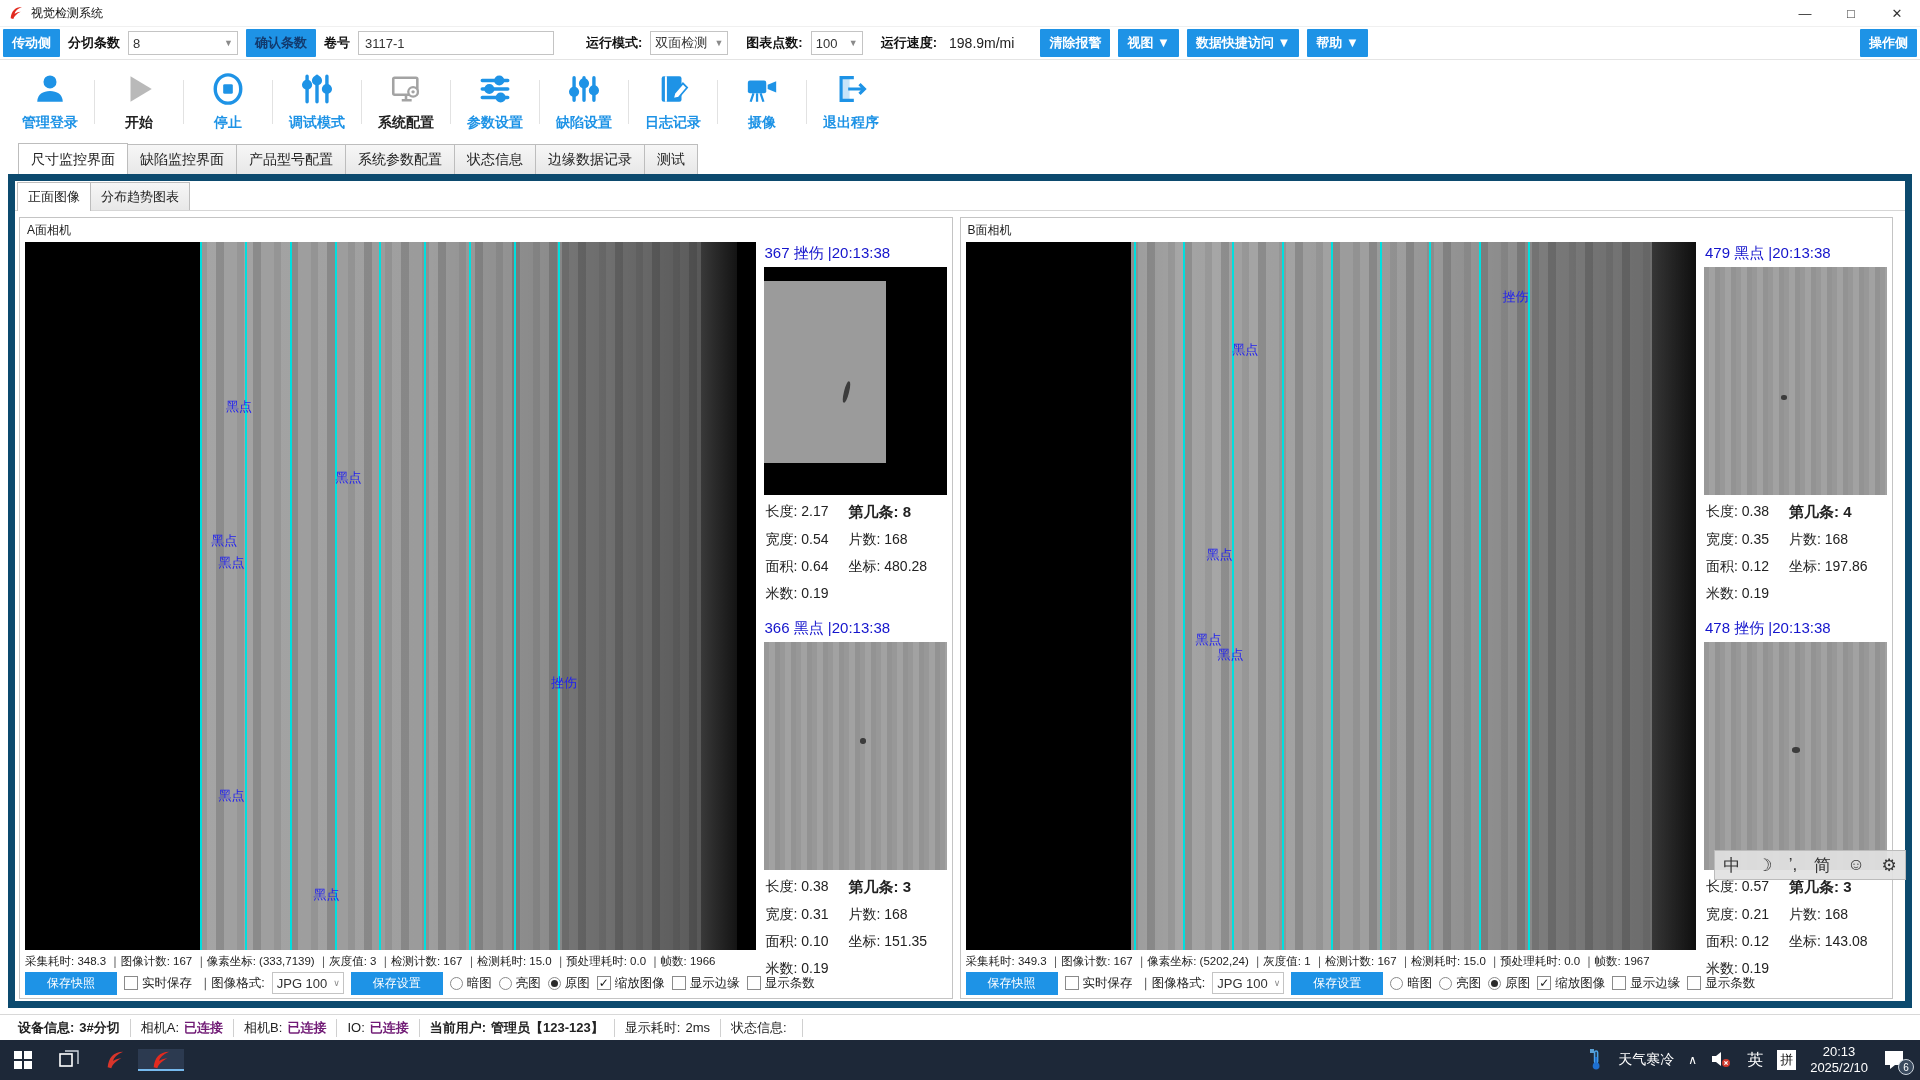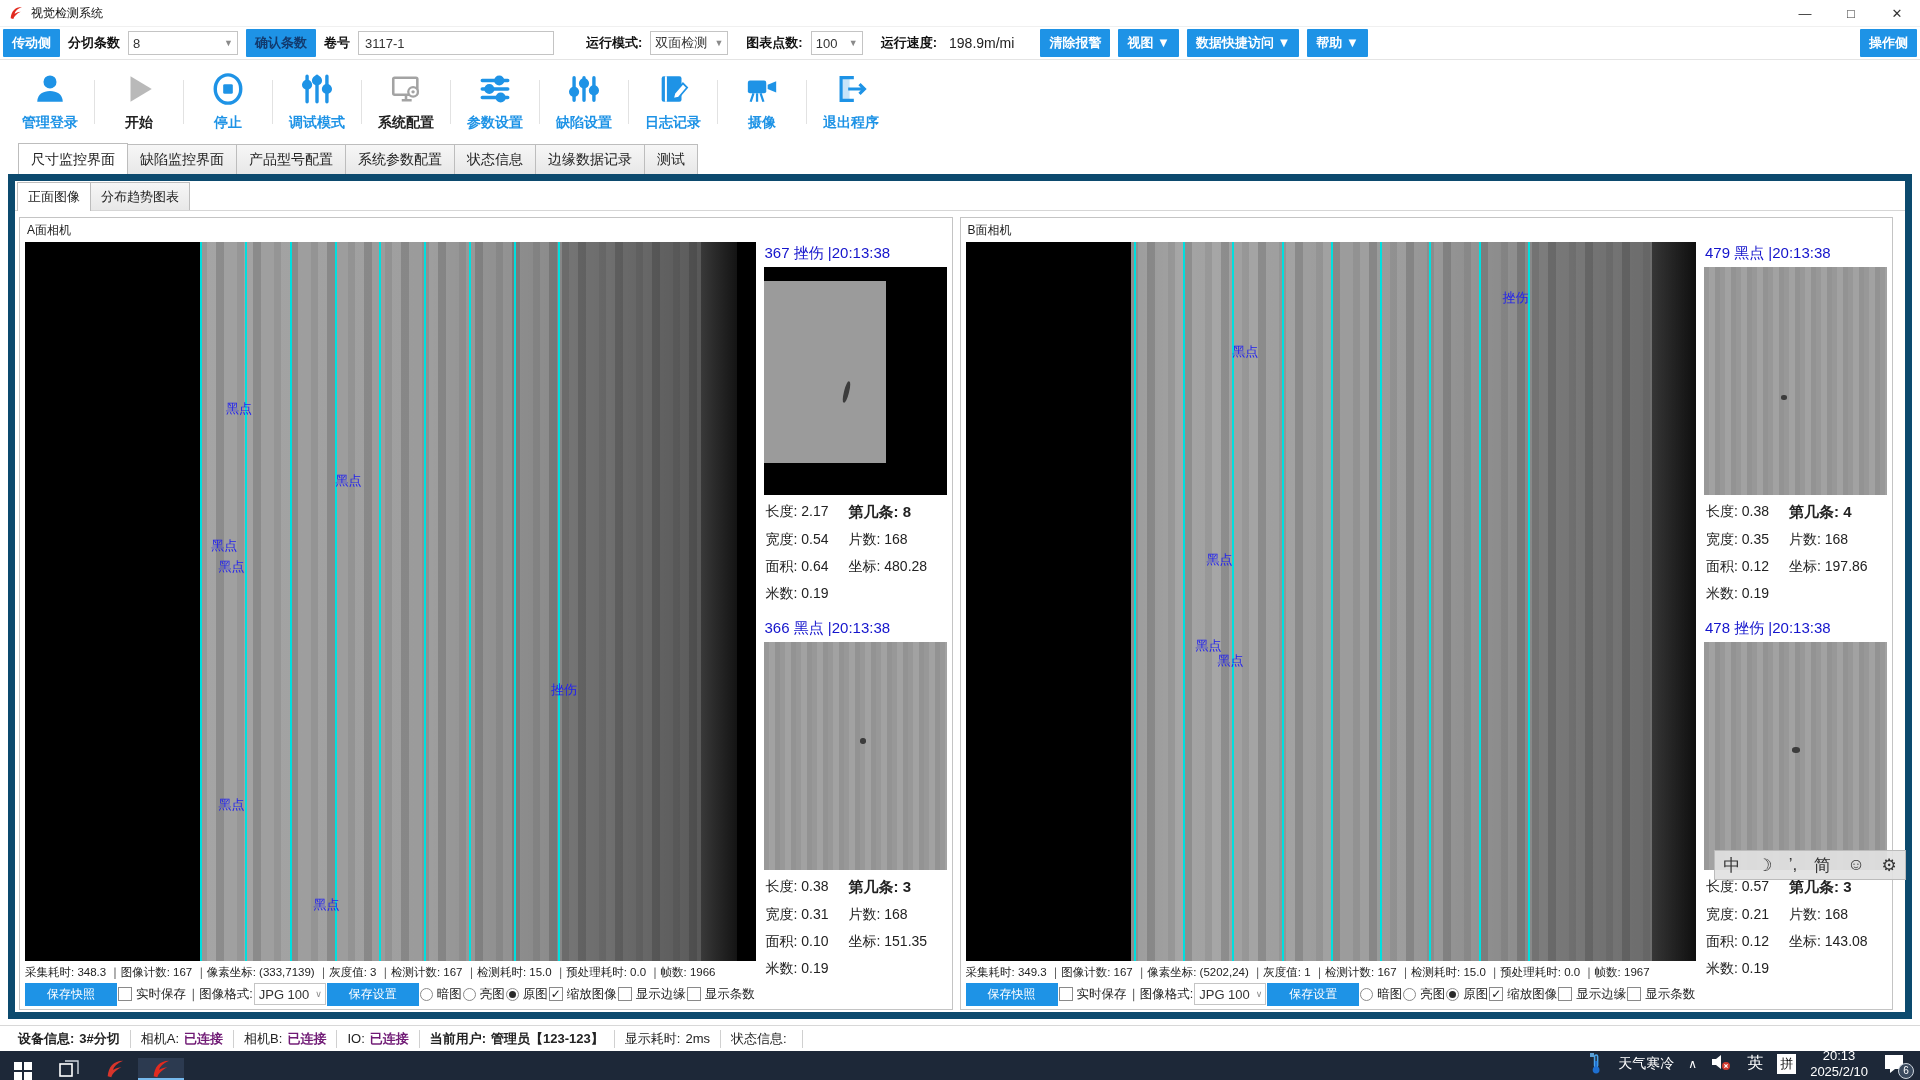--- a/index.html
+++ b/index.html
@@ -61,36 +61,36 @@
   .card-head { font-size:15px; color:#1414cc; padding:2px 1px 4px; white-space:nowrap; }
   .thumb { height:228px; background:#000; position:relative; overflow:hidden; }
   .thumb .gray { position:absolute; background:#9b9b9b; }
   .thumb .graytex { background:repeating-linear-gradient(90deg,#989898 0 5px,#a2a2a2 5px 11px,#939393 11px 16px); }
   .blob { position:absolute; background:#3c3c3c; border-radius:45%; }
   .card-stats { display:grid; grid-template-columns:83px 1fr; padding:8px 2px 0; row-gap:9px; font-size:14px; color:#222; }
   .stat { white-space:nowrap; }
   .stat.big { font-size:15px; font-weight:bold; }
 
   .panel-status { font-size:11.5px; color:#222; padding:4px 0 1px; white-space:nowrap; overflow:hidden; }
-  .panel-controls { height:26px; display:flex; align-items:center; gap:1px; font-size:12.5px; white-space:nowrap; }
+  .panel-controls { height:26px; display:flex; align-items:center; gap:7px; font-size:12.5px; white-space:nowrap; }
   .pc-btn { background:#1e93e6; color:#fff; font-size:12px; padding:3px 22px; cursor:pointer; }
   .chk { width:14px; height:14px; border:1px solid #8a8a8a; background:#fff; display:inline-flex; align-items:center; justify-content:center; font-size:12px; color:#111; }
   .radio { width:13px; height:13px; border:1px solid #8a8a8a; border-radius:50%; background:#fff; display:inline-flex; align-items:center; justify-content:center; }
   .radio .dot { width:7px; height:7px; border-radius:50%; background:#2b2b2b; }
   .ctl { display:flex; align-items:center; gap:4px; cursor:pointer; }
   .fmt-select { height:22px; width:72px; }
 
   
   .statusbar { height:26px; border-top:1px solid #d8d8d8; display:flex; align-items:center; background:#fff; padding-left:8px; font-size:13px; }
   .seg { display:flex; align-items:center; gap:5px; padding:0 10px; height:18px; border-right:1px solid #d0d0d0; white-space:nowrap; }
   .seg .val.green { color:#701a75; font-weight:bold; }
   .seg.bold, .seg .val.bold { font-weight:bold; }
 
   
-  .taskbar { height:29px; background:#1d2838; display:flex; align-items:flex-end; color:#fff; }
+  .taskbar { height:40px; background:#1d2838; display:flex; align-items:center; color:#fff; }
   .tb-icon { width:46px; display:flex; align-items:center; justify-content:center; cursor:pointer; }
   .tb-icon.active { background:#2c3a50; box-shadow:inset 0 -2px 0 #76b9ed; }
   .tray { margin-left:auto; display:flex; align-items:center; gap:14px; padding-right:12px; }
   .tray .txt { font-size:14px; color:#fff; }
   .imebox { background:#fff; color:#111; font-size:13px; padding:1px 3px; }
   .clock { text-align:center; font-size:13px; line-height:1.25; }
   .badgewrap { position:relative; width:26px; height:22px; }
   .badge { position:absolute; right:-6px; bottom:-4px; background:#3a4a5e; border:1px solid #cfd6de; color:#fff; border-radius:50%; width:16px; height:16px; font-size:10px; display:flex; align-items:center; justify-content:center; }
 
   

